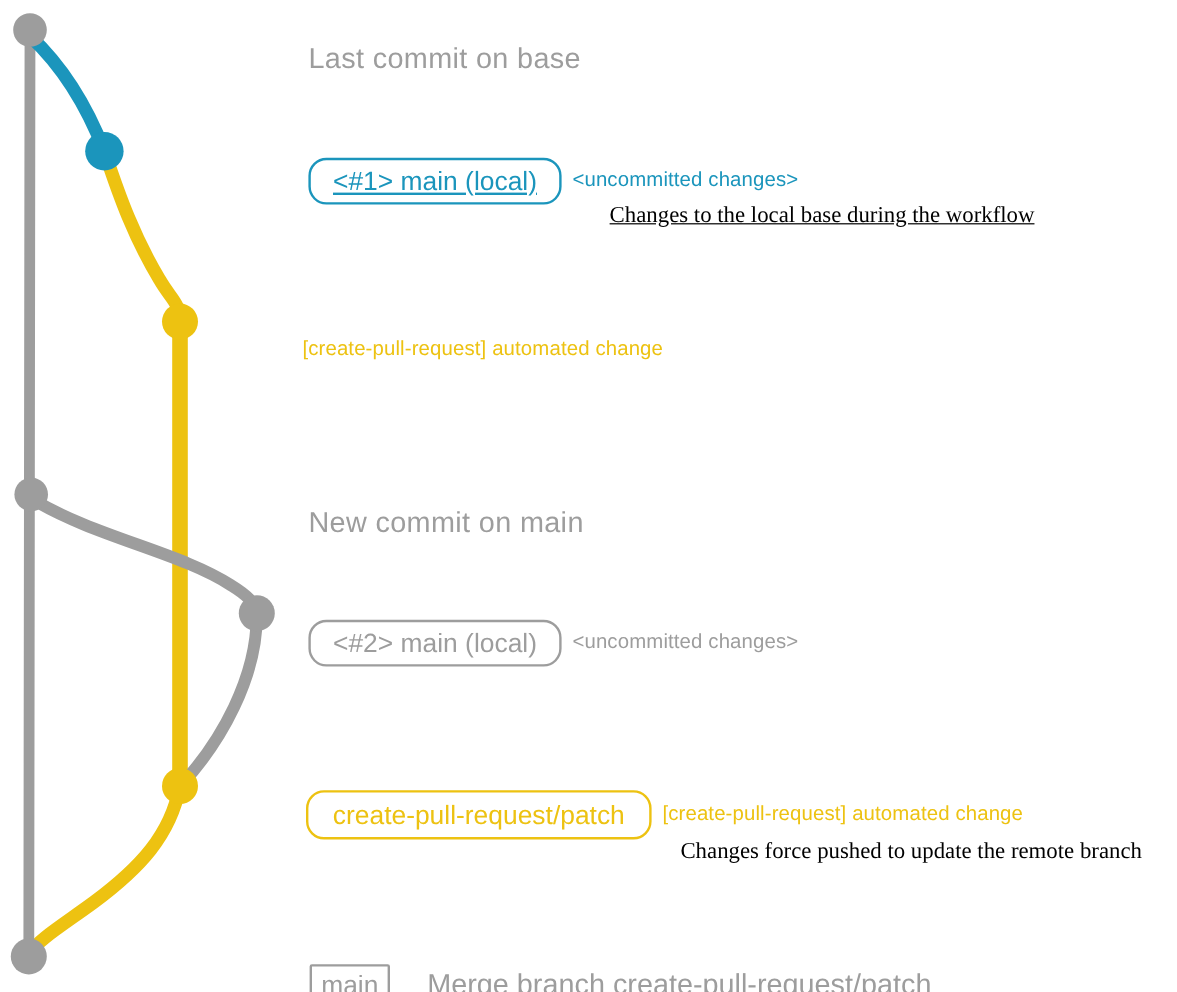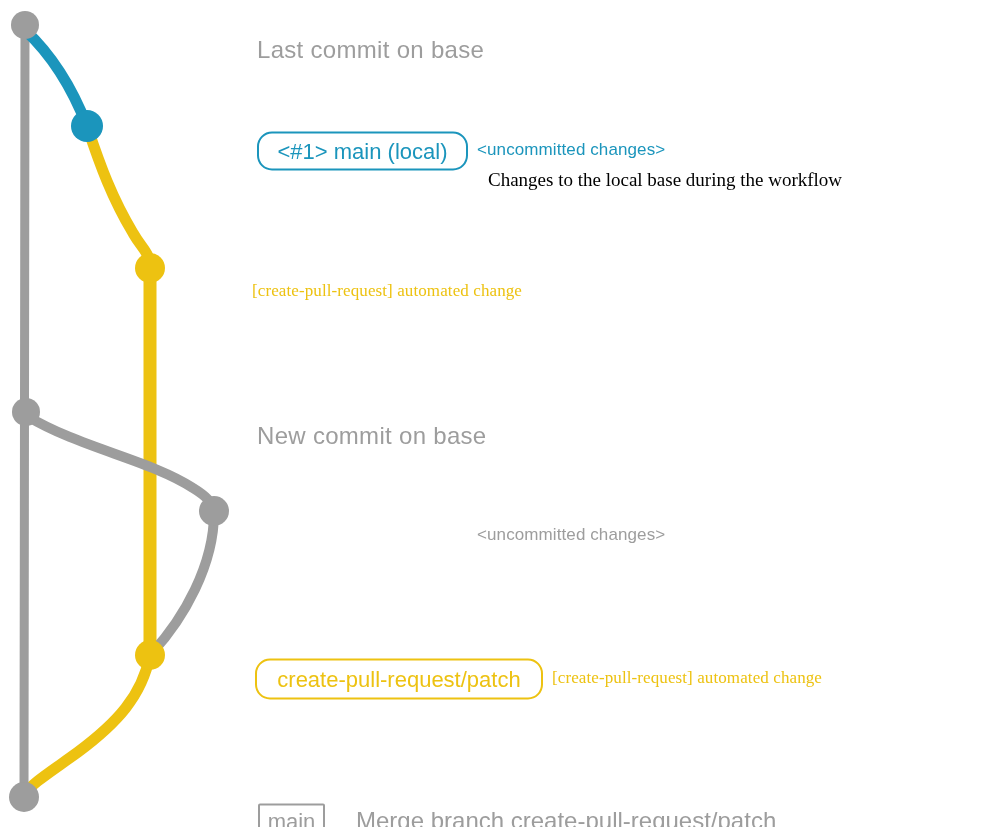--- a/index.html
+++ b/index.html
@@ -15,28 +15,28 @@
     background:#ffffff;
     overflow:hidden;
     font-family:"Liberation Sans","DejaVu Sans",sans-serif;
   }
   .graph{position:absolute;left:0;top:0;width:981px;height:827px;}
   .abs{position:absolute;transform:translateY(-50%);white-space:nowrap;margin-top:24px;}
   .title{color:var(--gray);font-size:24px;letter-spacing:.3px;}
   .heading{font-size:17px;letter-spacing:.1px;}
   .heading.blue{color:var(--blue);}
   .heading.gray{color:var(--gray);}
-  .heading.yellow{color:var(--yellow);font-family:Liberation Serif, serif;}
+  .heading.yellow{color:var(--yellow);}
   .badge{
     display:flex;align-items:center;justify-content:center;
     border:2px solid var(--gray);border-radius:15px;
     font-size:22px;color:var(--gray);box-sizing:border-box;
     background:#ffffff;
   }
-  .badge.blue{border-color:var(--blue);color:var(--blue);}
+  .badge.blue{border-color:var(--blue);color:var(--blue);text-decoration:underline;}
   .badge.yellow{border-color:var(--yellow);color:var(--yellow);}
   .desc{
     font-family:"Liberation Serif","DejaVu Serif",serif;
     font-size:19px;color:var(--ink);
   }
 </style>
 </head>
 <body>
 
 <div class="canvas">
@@ -65,31 +65,35 @@
     <circle cx="150" cy="655" r="15" fill="#edc211"></circle>
     <circle cx="24" cy="797" r="15" fill="#9d9d9d"></circle>
   </svg>
 
   <div class="abs title" style="left:257px;top:26px;">Last commit on base</div>
 
   <div class="abs badge blue" style="left:257px;top:127px;width:211px;height:39px;">
     <span>&lt;#1&gt; main (local)</span>
   </div>
   <div class="abs heading blue" style="left:477px;top:126px;">&lt;uncommitted changes&gt;</div>
-  <div class="abs desc" style="left:488px;top:156px;">Changes to the local base during the workflow</div>
+  <div class="abs desc" style="left:508px;top:156px;text-decoration:underline;">Changes to the local base during the workflow</div>
 
   <div class="abs heading yellow" style="left:252px;top:267px;">[create-pull-request] automated change</div>
 
-  <div class="abs title" style="left:257px;top:412px;">New commit on base</div>
+  <div class="abs title" style="left:257px;top:412px;">New commit on main</div>
 
+  <div class="abs badge" style="left:257px;top:512px;width:211px;height:39px;">
+    <span>&lt;#2&gt; main (local)</span>
+  </div>
   <div class="abs heading gray" style="left:477px;top:511px;">&lt;uncommitted changes&gt;</div>
 
   <div class="abs badge yellow" style="left:255px;top:655px;width:288px;height:41px;">
     <span>create-pull-request/patch</span>
   </div>
   <div class="abs heading yellow" style="left:552px;top:654px;">[create-pull-request] automated change</div>
+  <div class="abs desc" style="left:567px;top:686px;">Changes force pushed to update the remote branch</div>
 
   <div class="abs badge" style="left:258px;top:797px;width:67px;height:35px;border-radius:2px;">
     <span>main</span>
   </div>
   <div class="abs title" style="left:356px;top:797px;letter-spacing:0;">Merge branch create-pull-request/patch</div>
 
 </div>
 
 </body></html>

